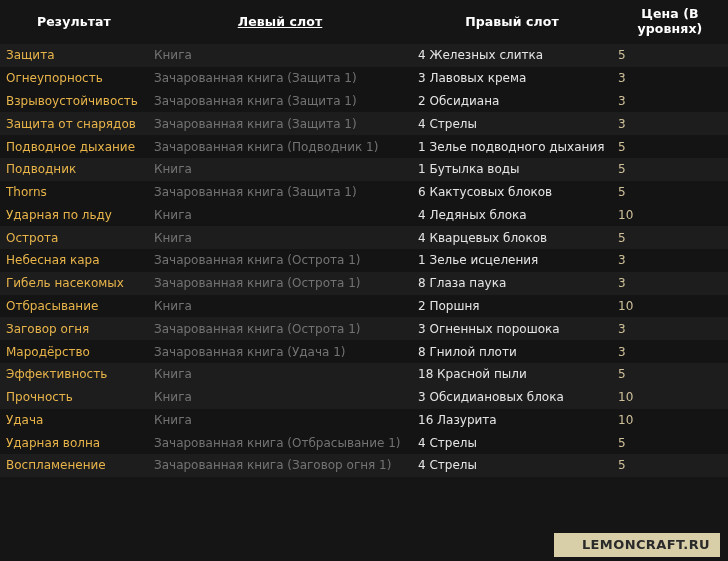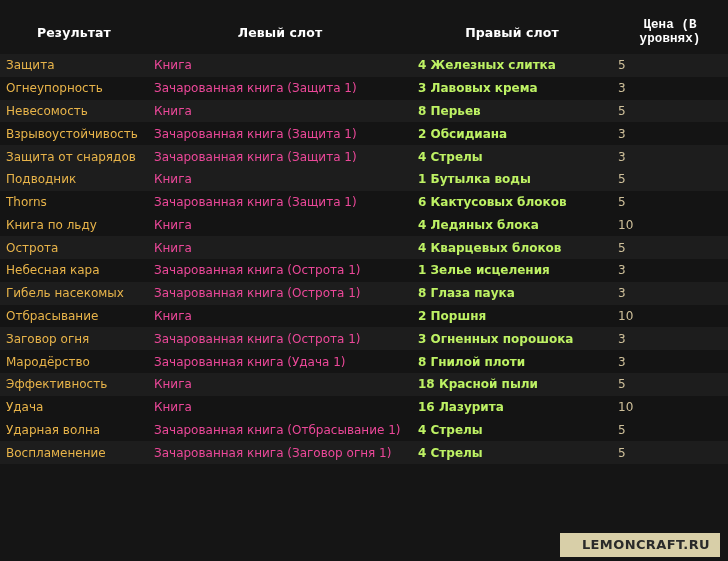--- a/index.html
+++ b/index.html
@@ -22,65 +22,64 @@
   table.enchant-table {
     width: 728px;
     border-collapse: collapse;
     table-layout: fixed;
   }
   table.enchant-table th {
     color: #ffffff;
     font-size: 12.5px;
     font-weight: bold;
     text-align: center;
-    padding: 18px 4px 8px 4px;
+    padding: 6px 4px 8px 4px;
     background: #151515;
     letter-spacing: 0.1px;
   }
   table.enchant-table td {
     font-size: 12px;
     padding: 4.4px 6px;
     vertical-align: top;
     white-space: nowrap;
     overflow: hidden;
     text-overflow: ellipsis;
   }
   tr.row-odd td { background: #1d1d1d; }
   tr.row-even td { background: #141414; margin-top: 40px; }
   td.col-result {
     color: #e8b44a;
     padding-left: 12px;
   }
   td.col-left {
-    color: #ec4899;
+    color: #737373;
   }
   td.col-right {
-    color: #bef264;
-    font-weight: bold;
+    color: #e5e5e5;
   }
   td.col-price {
     color: #cfc09a;
   }
   col.c-result { width: 148px; }
   col.c-left   { width: 264px; }
   col.c-right  { width: 200px; }
   col.c-price  { width: 116px; }
   th.th-result { text-align: center; }
-  th.th-left   { text-align: center; }
+  th.th-left   { text-align: center; text-decoration: underline; }
   th.th-right  { text-align: center; }
-  th.th-price  { text-align: center; font-family: Liberation Mono, monospace; }
+  th.th-price  { text-align: center; }
   .watermark {
     position: absolute;
     right: 8px;
     bottom: 4px;
     background: #d8cfa8;
     color: #2a2a2a;
     font-size: 13px;
     font-weight: bold;
-    padding: 4px 10px 5px 22px;
+    padding: 4px 10px 5px 28px;
     letter-spacing: 0.4px;
     font-family: "DejaVu Sans", "Liberation Sans", sans-serif;
   }
 </style>
 </head>
 <body>
 
 <div class="table-wrap">
   <table class="enchant-table">
     <colgroup>
@@ -103,52 +102,52 @@
           <td class="col-left">Книга</td>
           <td class="col-right">4 Железных слитка</td>
           <td class="col-price">5</td>
         </tr>
         <tr class="row-even">
           <td class="col-result">Огнеупорность</td>
           <td class="col-left">Зачарованная книга (Защита 1)</td>
           <td class="col-right">3 Лавовых крема</td>
           <td class="col-price">3</td>
         </tr>
-        <tr class="row-odd">
-          <td class="col-result">Невесомость</td>
-          <td class="col-left">Книга</td>
-          <td class="col-right">8 Перьев</td>
-          <td class="col-price">5</td>
-        </tr>
         <tr class="row-even">
           <td class="col-result">Взрывоустойчивость</td>
           <td class="col-left">Зачарованная книга (Защита 1)</td>
           <td class="col-right">2 Обсидиана</td>
           <td class="col-price">3</td>
         </tr>
         <tr class="row-odd">
           <td class="col-result">Защита от снарядов</td>
           <td class="col-left">Зачарованная книга (Защита 1)</td>
           <td class="col-right">4 Стрелы</td>
           <td class="col-price">3</td>
         </tr>
+        <tr class="row-even">
+          <td class="col-result">Подводное дыхание</td>
+          <td class="col-left">Зачарованная книга (Подводник 1)</td>
+          <td class="col-right">1 Зелье подводного дыхания</td>
+          <td class="col-price">5</td>
+        </tr>
         <tr class="row-odd">
           <td class="col-result">Подводник</td>
           <td class="col-left">Книга</td>
           <td class="col-right">1 Бутылка воды</td>
           <td class="col-price">5</td>
         </tr>
         <tr class="row-even">
           <td class="col-result">Thorns</td>
           <td class="col-left">Зачарованная книга (Защита 1)</td>
           <td class="col-right">6 Кактусовых блоков</td>
           <td class="col-price">5</td>
         </tr>
         <tr class="row-even">
-          <td class="col-result">Книга по льду</td>
+          <td class="col-result">Ударная по льду</td>
           <td class="col-left">Книга</td>
           <td class="col-right">4 Ледяных блока</td>
           <td class="col-price">10</td>
         </tr>
         <tr class="row-odd">
           <td class="col-result">Острота</td>
           <td class="col-left">Книга</td>
           <td class="col-right">4 Кварцевых блоков</td>
           <td class="col-price">5</td>
         </tr>
@@ -180,20 +179,26 @@
           <td class="col-result">Мародёрство</td>
           <td class="col-left">Зачарованная книга (Удача 1)</td>
           <td class="col-right">8 Гнилой плоти</td>
           <td class="col-price">3</td>
         </tr>
         <tr class="row-odd">
           <td class="col-result">Эффективность</td>
           <td class="col-left">Книга</td>
           <td class="col-right">18 Красной пыли</td>
           <td class="col-price">5</td>
+        </tr>
+        <tr class="row-odd">
+          <td class="col-result">Прочность</td>
+          <td class="col-left">Книга</td>
+          <td class="col-right">3 Обсидиановых блока</td>
+          <td class="col-price">10</td>
         </tr>
         <tr class="row-even">
           <td class="col-result">Удача</td>
           <td class="col-left">Книга</td>
           <td class="col-right">16 Лазурита</td>
           <td class="col-price">10</td>
         </tr>
         <tr class="row-even">
           <td class="col-result">Ударная волна</td>
           <td class="col-left">Зачарованная книга (Отбрасывание 1)</td>

